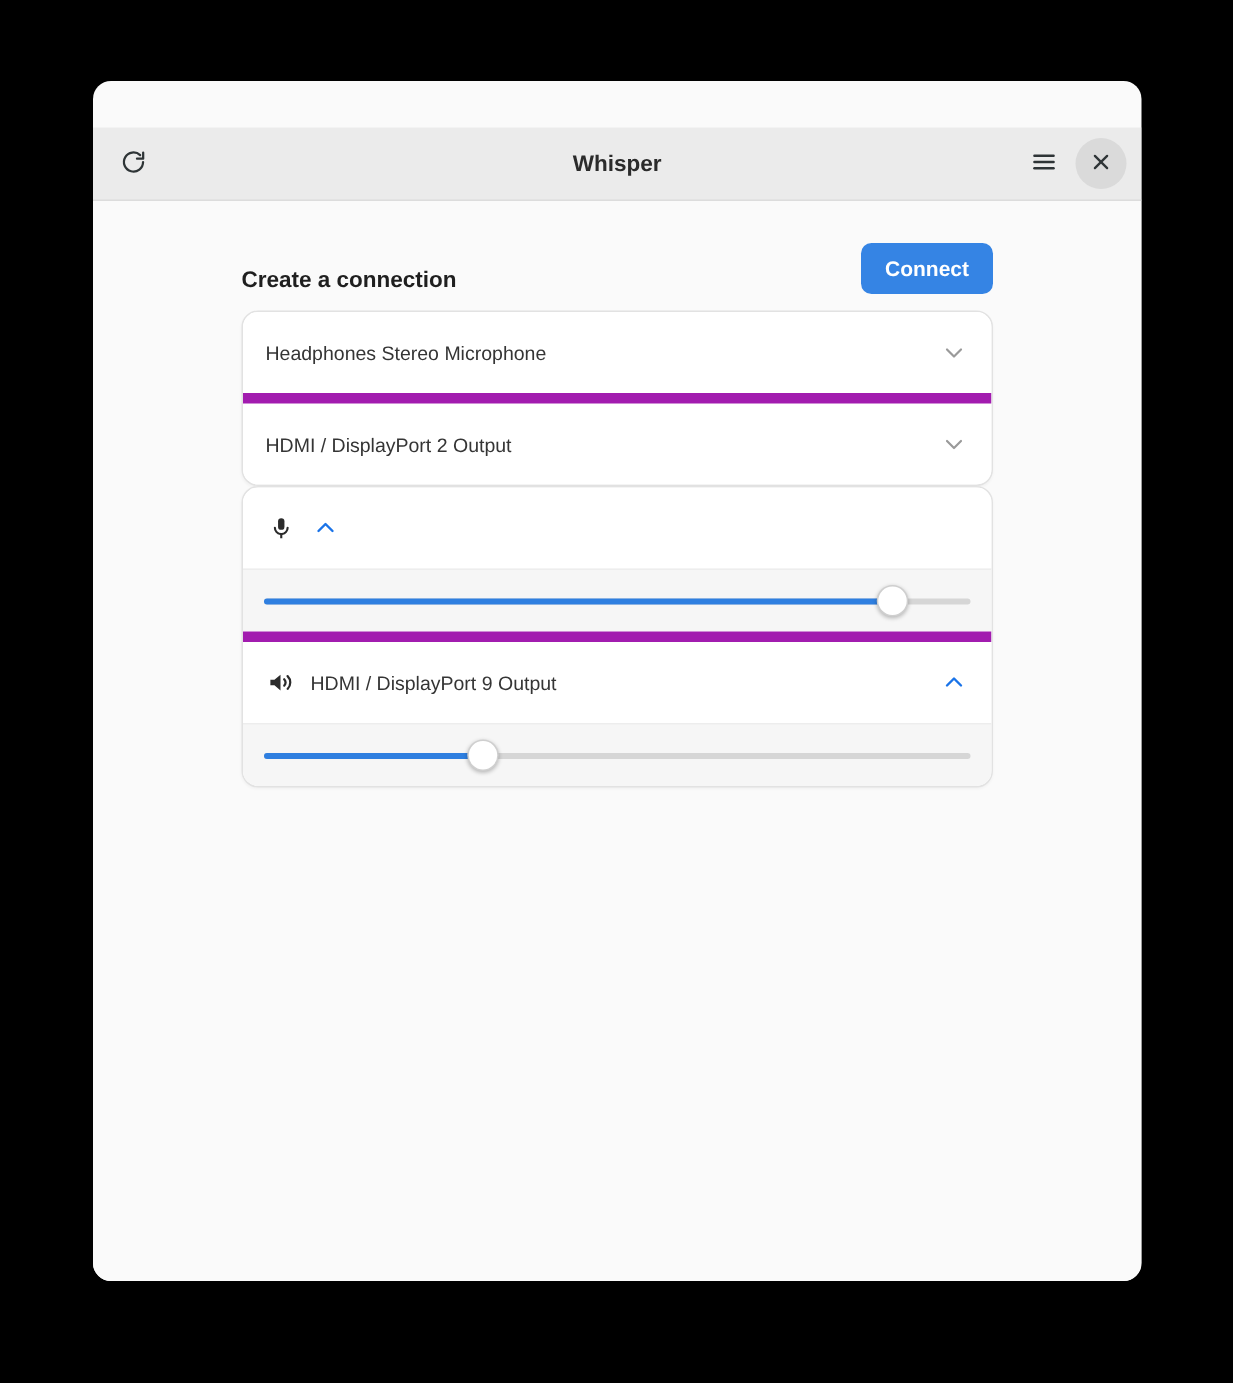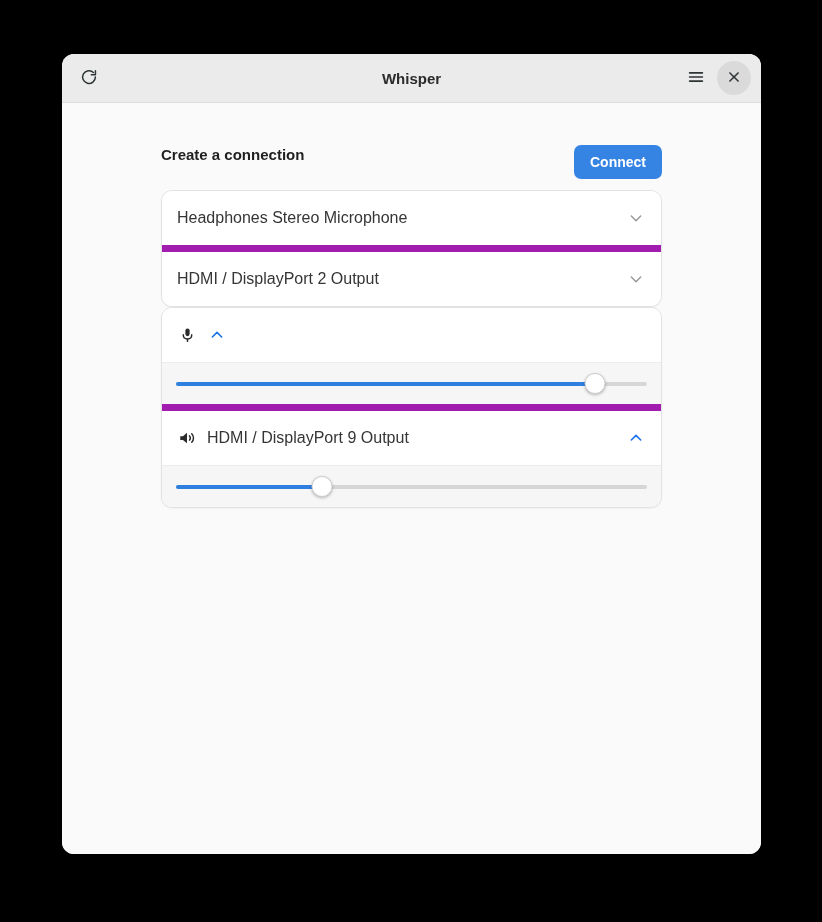--- a/index.html
+++ b/index.html
@@ -28,20 +28,21 @@
   
   .titlebar {
     height: 48px;
     flex: 0 0 48px;
     background: #ebebeb;
     border-bottom: 1px solid #dcdcdc;
     display: flex;
     align-items: center;
     padding: 0 10px;
     position: relative;
+    margin-top: 31px;
   }
   .titlebar .tb-left,
   .titlebar .tb-right {
     display: flex;
     align-items: center;
     gap: 4px;
     z-index: 2;
   }
   .titlebar .tb-right { margin-left: auto; }
   .tb-btn {
@@ -68,23 +69,23 @@
   
   .content {
     flex: 1 1 auto;
     padding: 0 99px;
     overflow-y: auto;
     background: #fafafa;
   }
 
   .section-head {
     display: flex;
-    align-items: flex-start;
+    align-items: flex-end;
     justify-content: space-between;
-    padding-top: 42px;
+    padding-top: 28px;
     padding-bottom: 11px;
   }
   .section-titles { display: flex; flex-direction: column; gap: 1px; }
   .section-title {
     font-size: 15px;
     font-weight: bold;
     color: #1f1f1f;
     line-height: 19px;
   }
   .section-sub {
@@ -128,21 +129,21 @@
   .device-row + .device-row,
   .device-row.with-sep { border-top: 7px solid #a21caf; }
 
   .dev-icon {
     width: 20px; height: 20px;
     display: flex; align-items: center; justify-content: center;
     color: #2b2b2b;
     flex: 0 0 20px;
   }
   .dev-label {
-    font-size: 16px;
+    font-size: 13px;
     color: #353535;
     flex: 1 1 auto;
     white-space: nowrap;
     overflow: hidden;
     text-overflow: ellipsis;
   }
   .dev-chevron {
     width: 20px; height: 20px;
     display: flex; align-items: center; justify-content: center;
     flex: 0 0 20px;

